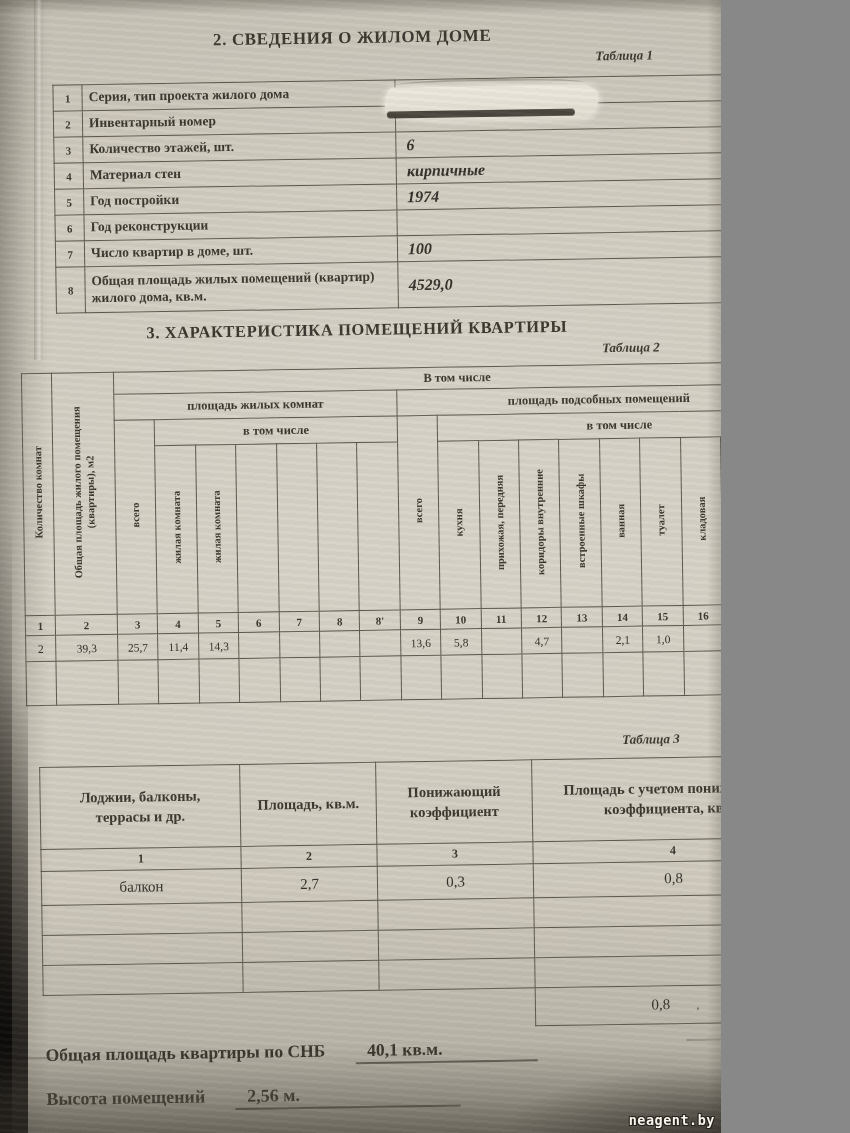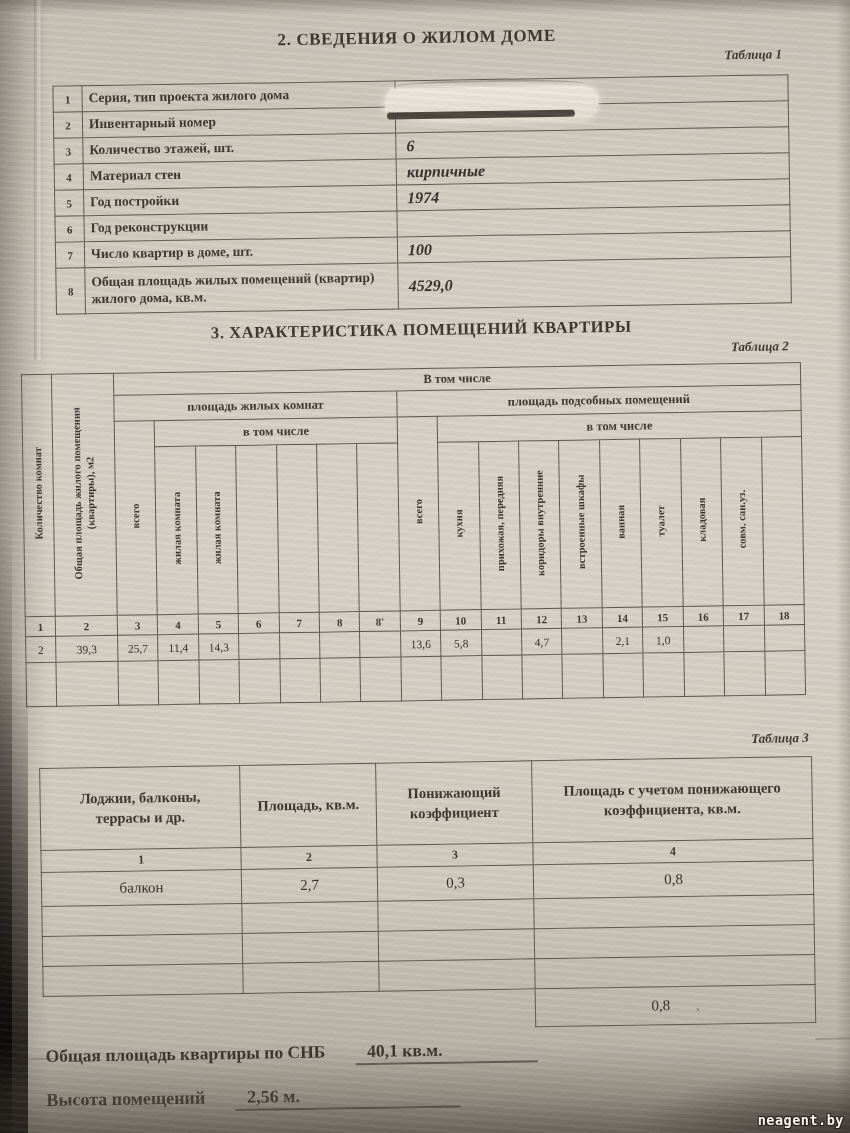--- a/index.html
+++ b/index.html
@@ -1,16 +1,16 @@
 <!DOCTYPE html>
 <html><head>
 <meta charset="utf-8">
 <style>
   html,body{margin:0;padding:0;background:#888;}
-  .photo{position:relative;width:850px;height:1133px;overflow:hidden;
+  .photo{position:relative;width:721px;height:1133px;overflow:hidden;
     font-family:"Liberation Serif",serif;color:#3b372f;
     background:
       radial-gradient(120% 80% at 62% 35%, rgba(255,255,255,0.10), rgba(0,0,0,0) 60%),
       linear-gradient(180deg,#c6c1b5 0%,#cfcabd 16%,#d5d0c4 50%,#cfcabd 78%,#b6b1a5 94%,#a49f93 100%);}
   .shadow-top{position:absolute;top:0;left:0;width:100%;height:14px;
     background:linear-gradient(180deg,rgba(100,94,84,0.45),rgba(100,94,84,0));}
   .shadow-left{position:absolute;top:0;left:0;width:50px;height:100%;
     background:linear-gradient(90deg,rgba(62,57,49,0.38),rgba(62,57,49,0.12) 55%,rgba(62,57,49,0) 100%);}
   .edge-dark-bl{position:absolute;left:0;bottom:0;width:28px;height:460px;
     background:linear-gradient(180deg,rgba(20,17,14,0) 0%,rgba(24,20,16,0.55) 40%,rgba(8,6,5,0.95) 100%);}

